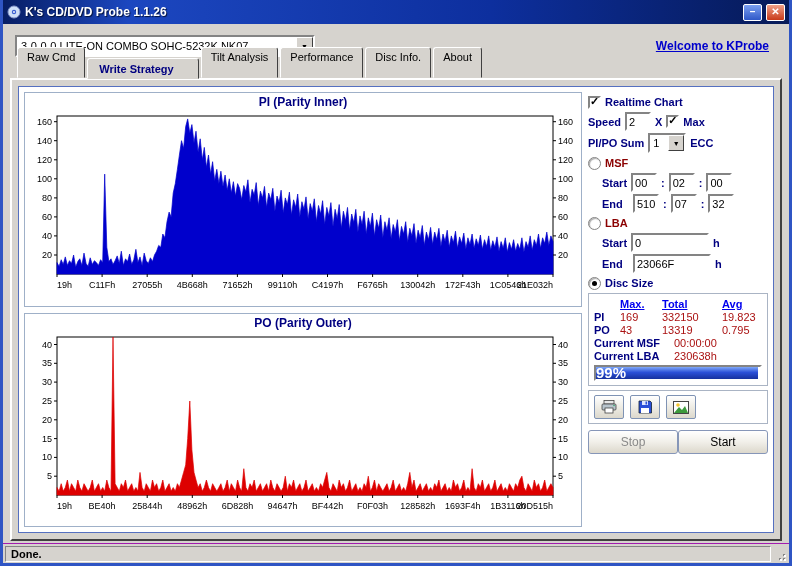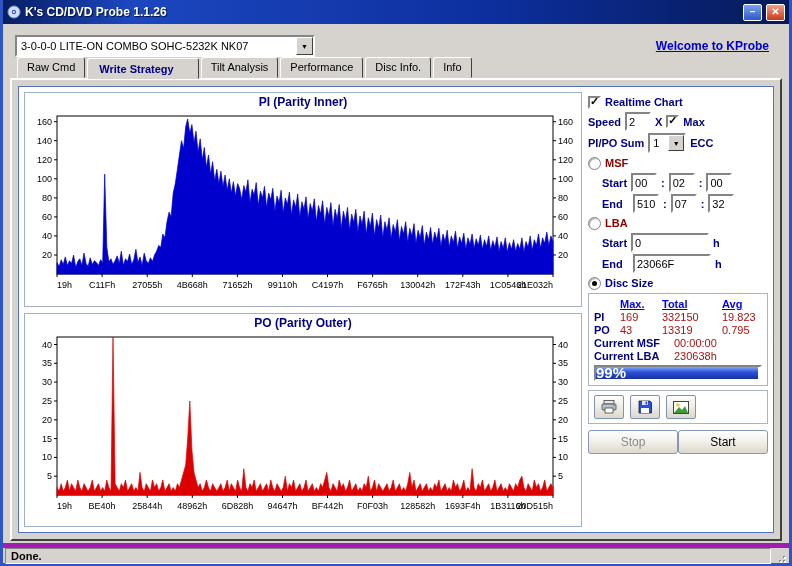--- a/index.html
+++ b/index.html
@@ -23,21 +23,21 @@
   .sunken{border:2px solid;border-color:#848484 #ffffff #ffffff #848484}
   .combo{display:flex;height:22px;background:#fff;width:300px}
   .combo .cfield{flex:1;display:flex;align-items:center;padding:0 4px;background:#fff;color:#000;
                  white-space:nowrap;overflow:hidden}
   .combo .cbtn{width:17px;background:#d6d3ce;border:1px solid;border-color:#fff #404040 #404040 #fff;
                display:flex;align-items:center;justify-content:center;font-size:7px;color:#000;cursor:pointer}
   .link{margin-left:auto;margin-right:8px;color:#0000cc;font-weight:700;font-size:12px;
         text-decoration:underline;cursor:pointer}
   
   .tabstrip{height:22px;flex:0 0 22px;display:flex;align-items:flex-end;padding-left:14px;position:relative;z-index:3}
-  .tab{padding:3px 9px 4px 9px;background:#d6d3ce;border:1px solid;border-color:#fff #404040 #d6d3ce #fff;
+  .tab{padding:3px 9px 14px 9px;background:#d6d3ce;border:1px solid;border-color:#fff #404040 #d6d3ce #fff;
        border-top-left-radius:3px;border-top-right-radius:3px;margin-right:2px;cursor:pointer;color:#000}
   .tab.active{font-weight:700;color:#000080;padding:4px 24px 3px 11px;position:relative;top:1px;
               background:#d6d3ce;z-index:4}
   
   .tabpage{flex:1;margin:0 7px 2px 7px;border:2px solid;border-color:#ffffff #404040 #404040 #ffffff;
            background:#d6d3ce;padding:6px;display:flex;min-height:0}
   .content{flex:1;background:#fff;border:1px solid #5570c0;padding:5px;display:flex;gap:6px;min-width:0;min-height:0}
   .charts{flex:1;display:flex;flex-direction:column;gap:6px;min-width:0;min-height:0}
   .chartbox{flex:1;border:1px solid #9fb0c8;background:#fff;padding:2px;display:flex;flex-direction:column;
             align-items:center;min-height:0;overflow:hidden}
@@ -77,21 +77,21 @@
   .gbox2{border:1px solid #aab4c4;box-shadow:inset 0 0 0 1px #fff;padding:4px 5px;display:flex;gap:6px;
          align-items:center;margin-top:2px}
   .ibtn{width:30px;height:24px;border:1px solid #7f93b4;border-radius:2px;cursor:pointer;
         background:linear-gradient(180deg,#ffffff,#eceae2 55%,#dcd8cc);display:flex;align-items:center;justify-content:center}
   .btnrow{display:flex;gap:0;margin-top:4px}
   .xpbtn{flex:1;height:24px;border:1px solid #8696b8;border-radius:3px;font-size:12px;cursor:pointer;
          font-family:"Liberation Sans",sans-serif;color:#000;
          background:linear-gradient(180deg,#ffffff,#f1efe9 50%,#dcd8cc)}
   .xpbtn.disabled{color:#8a8a8a;cursor:default}
   
-  .statusbar{height:20px;flex:0 0 20px;border-top:5px solid #a21caf;display:flex;align-items:center;
+  .statusbar{height:20px;flex:0 0 20px;border-top:1px solid #a21caf;display:flex;align-items:center;
              padding:1px 2px;gap:2px}
   .spanel{flex:1;height:16px;border:1px solid;border-color:#848484 #fff #fff #848484;display:flex;
           align-items:center;padding:0 5px;font-weight:700;color:#000}
   .grip{width:14px;height:16px;flex:0 0 14px}
 </style>
 </head>
 <body>
 
 <div class="window">
 
@@ -115,21 +115,21 @@
     </div>
     <a class="link">Welcome to KProbe</a>
   </div>
 
   <div class="tabstrip">
     <span class="tab">Raw Cmd</span>
     <span class="tab active">Write Strategy</span>
     <span class="tab">Tilt Analysis</span>
     <span class="tab">Performance</span>
     <span class="tab">Disc Info.</span>
-    <span class="tab">Info</span>
+    <span class="tab">About</span>
   </div>
 
   <div class="tabpage">
     <div class="content">
 
       <div class="charts">
         <div class="chartbox">
           <div class="chart-title">PI (Parity Inner)</div>
           <svg width="552" height="184" viewBox="0 0 552 184">
               <rect x="30" y="6" width="496" height="158" fill="#ffffff" stroke="#000000"></rect>

